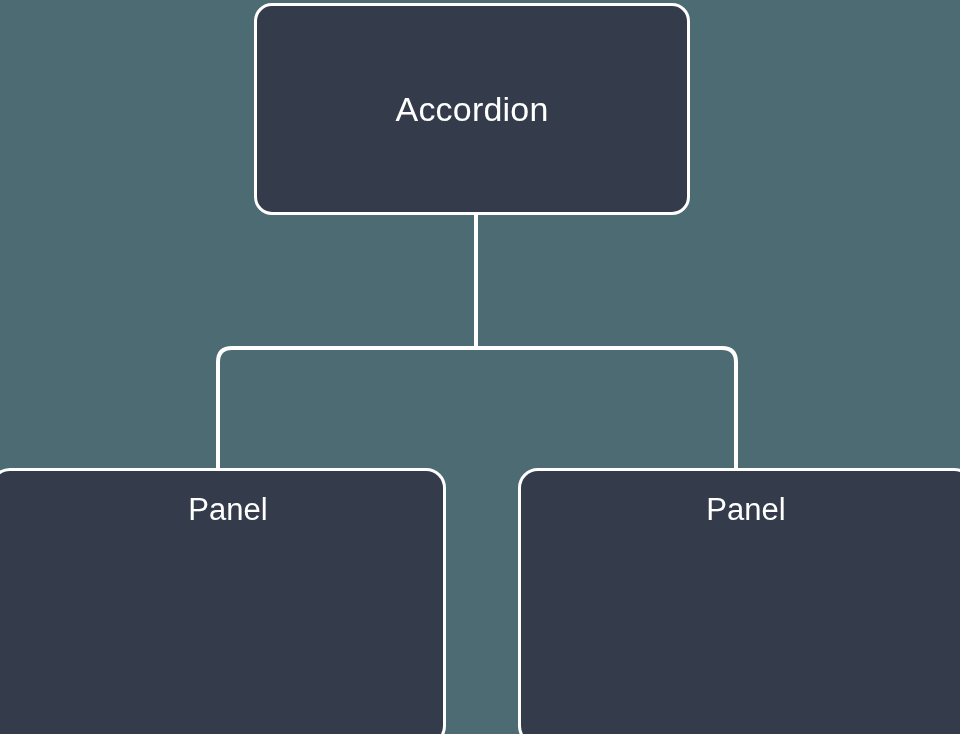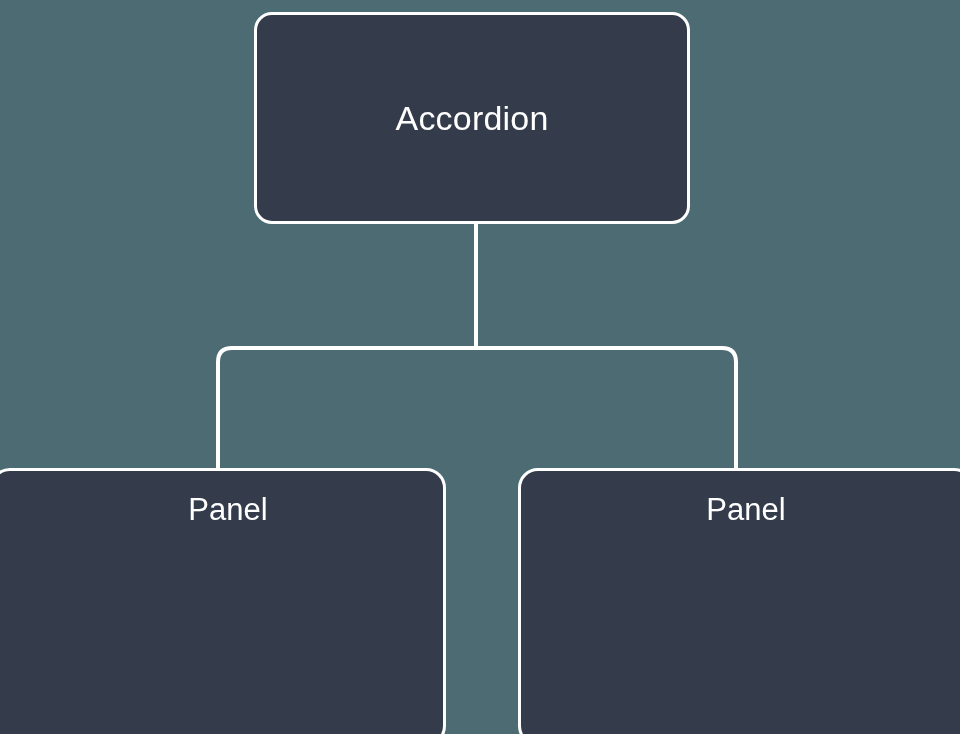--- a/index.html
+++ b/index.html
@@ -36,21 +36,20 @@
     box-sizing: border-box;
   }
   .node-root {
     left: 254px;
     top: 3px;
     width: 436px;
     height: 212px;
     display: flex;
     align-items: center;
     justify-content: center;
-    margin-top: 9px;
   }
   .node-title-root {
     color: #ffffff;
     font-size: 34px;
     font-weight: 400;
     letter-spacing: 0.2px;
     line-height: 1;
   }
 
   .node-panel {

